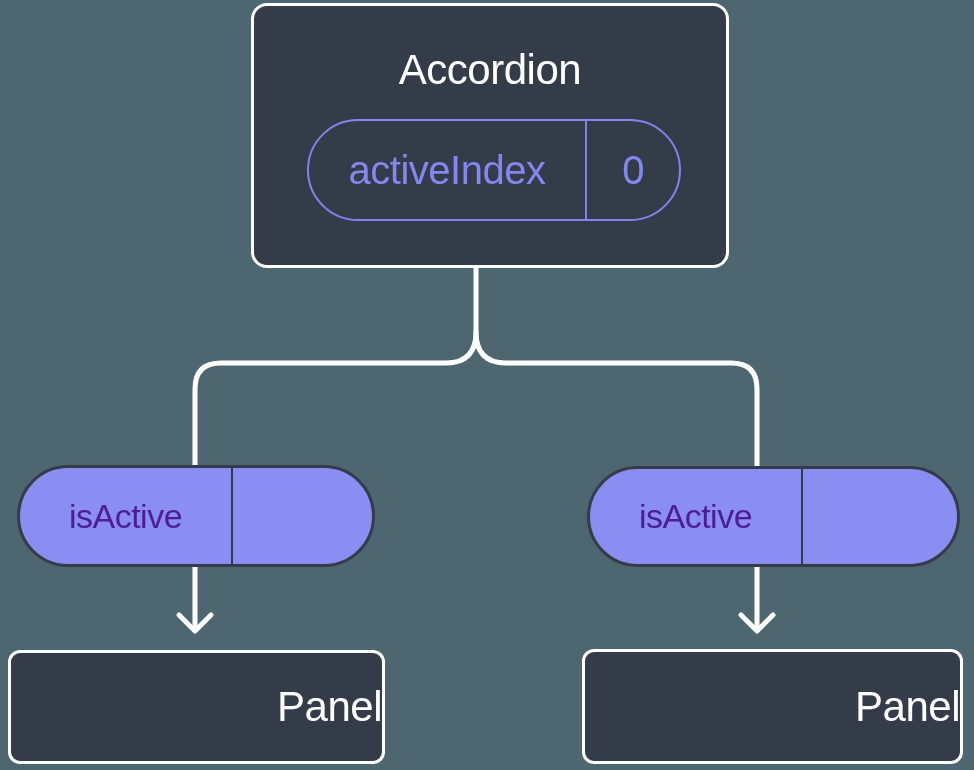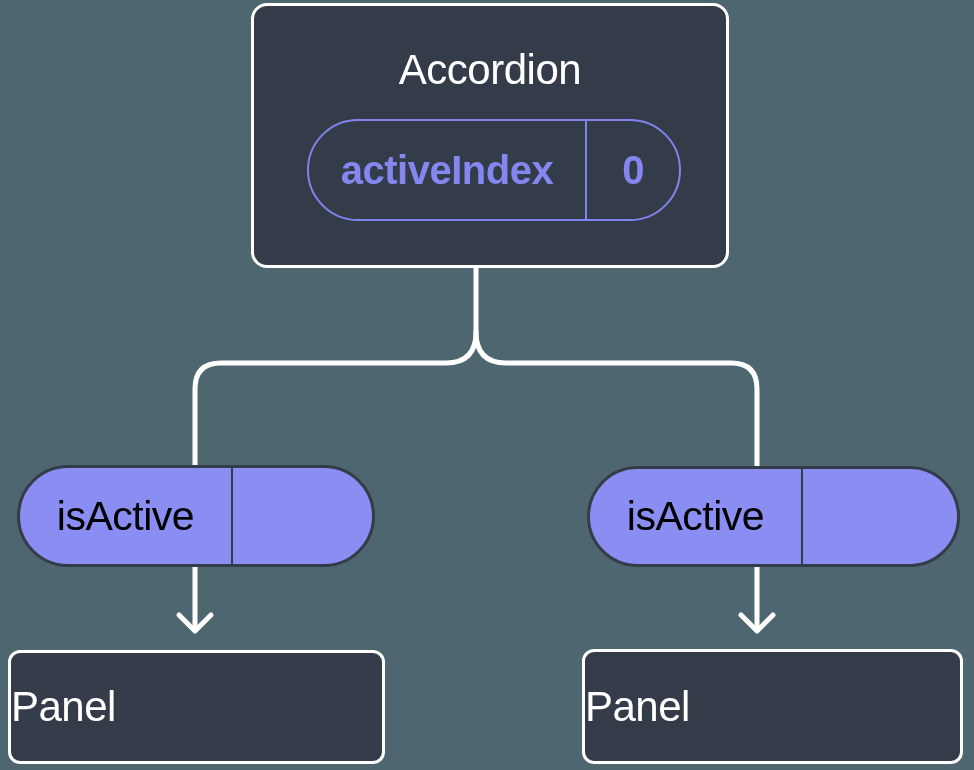--- a/index.html
+++ b/index.html
@@ -32,21 +32,21 @@
   }
   .node-root {
     left: 251px; top: 3px;
     width: 478px; height: 265px;
     border-radius: 16px;
   }
   .node-panel {
     border-radius: 12px;
     display: flex;
     align-items: center;
-    justify-content: flex-start;
+    justify-content: flex-end;
   }
   .node-panel-left  { left: 8px;   top: 650px; width: 377px; height: 114px; }
   .node-panel-right { left: 582px; top: 649px; width: 381px; height: 115px; }
   .node-title {
     color: #FFFFFF;
     font-size: 42px;
     font-weight: 500;
     letter-spacing: -0.5px;
   }
   .root-title-wrap {
@@ -68,43 +68,43 @@
     box-sizing: border-box;
     display: flex;
     overflow: hidden;
   }
   .prop-pill .seg {
     display: flex;
     align-items: center;
     justify-content: center;
     color: #8487EF;
     font-size: 40px;
-    font-weight: 700;
+    font-weight: 400;
     letter-spacing: -0.5px;
   }
   .prop-pill .seg-name  { width: 278px; border-right: 2.5px solid #8184EE; box-sizing: border-box; }
   .prop-pill .seg-value { flex: 1; }
   
   .state-pill {
     position: absolute;
     background: #8A8DF1;
     border: 3px solid #353C49;
     border-radius: 51px;
     box-sizing: border-box;
     display: flex;
     overflow: hidden;
   }
   .state-pill-left  { left: 17px;  top: 465px; width: 358px; height: 102px; }
   .state-pill-right { left: 587px; top: 466px; width: 373px; height: 101px; }
   .state-pill .seg {
     display: flex;
     align-items: center;
     justify-content: center;
-    color: #000000;
-    font-size: 41px;
+    color: #4c1d95;
+    font-size: 34px;
     font-weight: 400;
     letter-spacing: -0.5px;
   }
   .state-pill .seg-name  { width: 213px; border-right: 2.5px solid #353C49; box-sizing: border-box; }
   .state-pill .seg-value { flex: 1; }
 </style>
 </head>
 <body>
 
 <div class="canvas">

